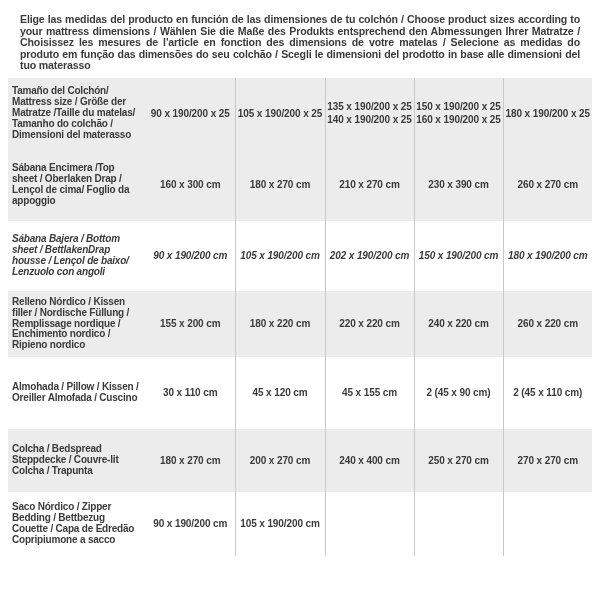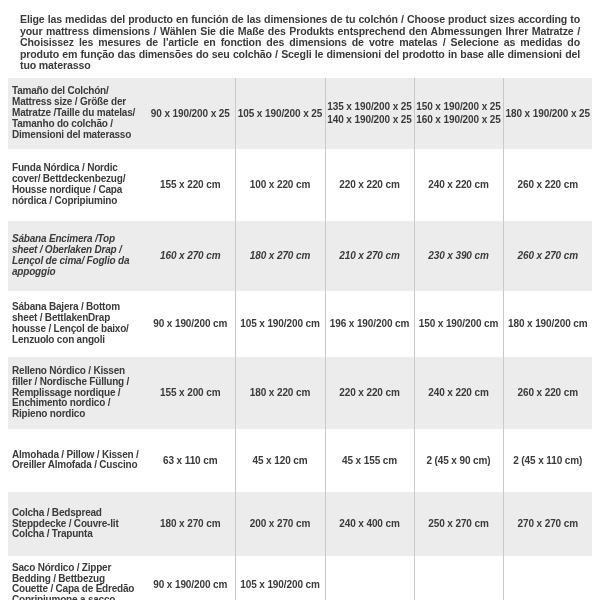--- a/index.html
+++ b/index.html
@@ -80,55 +80,47 @@
       <tr class="stripe">
         <td class="label">Tamaño del Colchón/ Mattress size / Größe der Matratze /Taille du matelas/ Tamanho do colchão / Dimensioni del materasso</td>
         <td class="value">90 x 190/200 x 25</td>
         <td class="value sep">105 x 190/200 x 25</td>
         <td class="value sep">135 x 190/200 x 25
 140 x 190/200 x 25</td>
         <td class="value sep">150 x 190/200 x 25
 160 x 190/200 x 25</td>
         <td class="value sep">180 x 190/200 x 25</td>
       </tr>
-      <tr>
-        <td class="label">Funda Nórdica /  Nordic cover/ Bettdeckenbezug/ Housse nordique  / Capa nórdica / Copripiumino</td>
-        <td class="value">155 x 220 cm</td>
-        <td class="value sep">100 x 220 cm</td>
-        <td class="value sep">220 x 220 cm</td>
-        <td class="value sep">240 x 220 cm</td>
-        <td class="value sep">260 x 220 cm</td>
-      </tr>
       <tr class="stripe">
         <td class="label">Sábana Encimera /Top sheet / Oberlaken Drap / Lençol de cima/ Foglio da appoggio</td>
-        <td class="value">160 x 270 cm</td>
+        <td class="value">160 x 300 cm</td>
         <td class="value sep">180 x 270 cm</td>
         <td class="value sep">210 x 270 cm</td>
         <td class="value sep">230 x 390 cm</td>
         <td class="value sep">260 x 270 cm</td>
       </tr>
       <tr>
         <td class="label">Sábana Bajera / Bottom sheet / BettlakenDrap housse / Lençol de baixo/ Lenzuolo con angoli</td>
         <td class="value">90 x 190/200 cm</td>
         <td class="value sep">105 x 190/200 cm</td>
-        <td class="value sep">196 x 190/200 cm</td>
+        <td class="value sep">202 x 190/200 cm</td>
         <td class="value sep">150 x 190/200 cm</td>
         <td class="value sep">180 x 190/200 cm</td>
       </tr>
       <tr class="stripe">
         <td class="label">Relleno Nórdico / Kissen filler / Nordische Füllung / Remplissage nordique / Enchimento nordico / Ripieno nordico</td>
         <td class="value">155 x 200 cm</td>
         <td class="value sep">180 x 220 cm</td>
         <td class="value sep">220 x 220 cm</td>
         <td class="value sep">240 x 220 cm</td>
         <td class="value sep">260 x 220 cm</td>
       </tr>
       <tr>
         <td class="label">Almohada  / Pillow / Kissen / Oreiller Almofada / Cuscino</td>
-        <td class="value">63 x 110 cm</td>
+        <td class="value">30 x 110 cm</td>
         <td class="value sep">45 x 120 cm</td>
         <td class="value sep">45 x 155 cm</td>
         <td class="value sep">2 (45 x 90 cm)</td>
         <td class="value sep">2 (45 x 110 cm)</td>
       </tr>
       <tr class="stripe">
         <td class="label">Colcha / Bedspread Steppdecke / Couvre-lit Colcha / Trapunta</td>
         <td class="value">180 x 270 cm</td>
         <td class="value sep">200 x 270 cm</td>
         <td class="value sep">240 x 400 cm</td>

